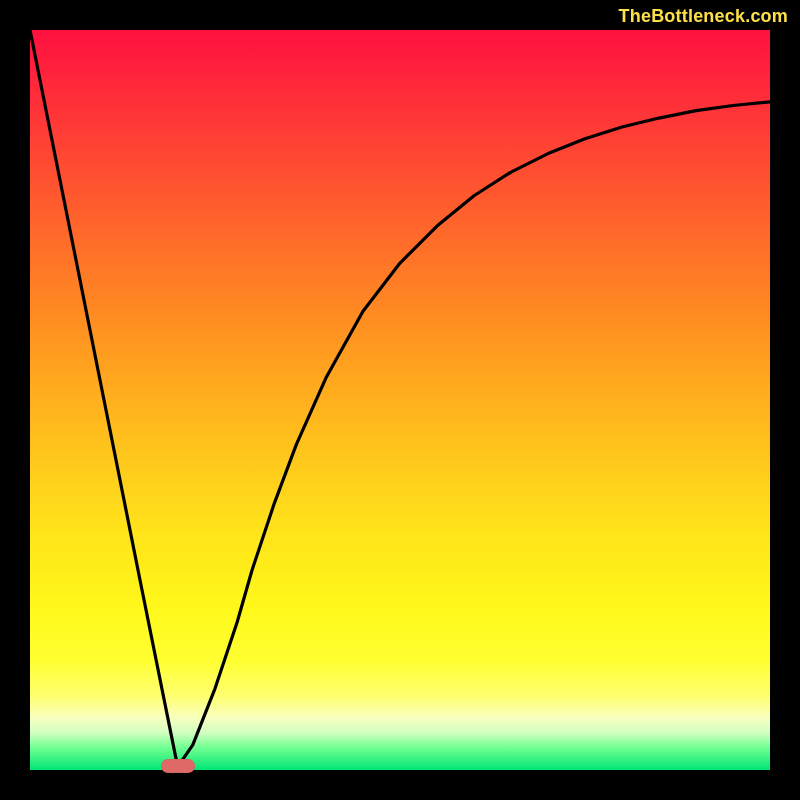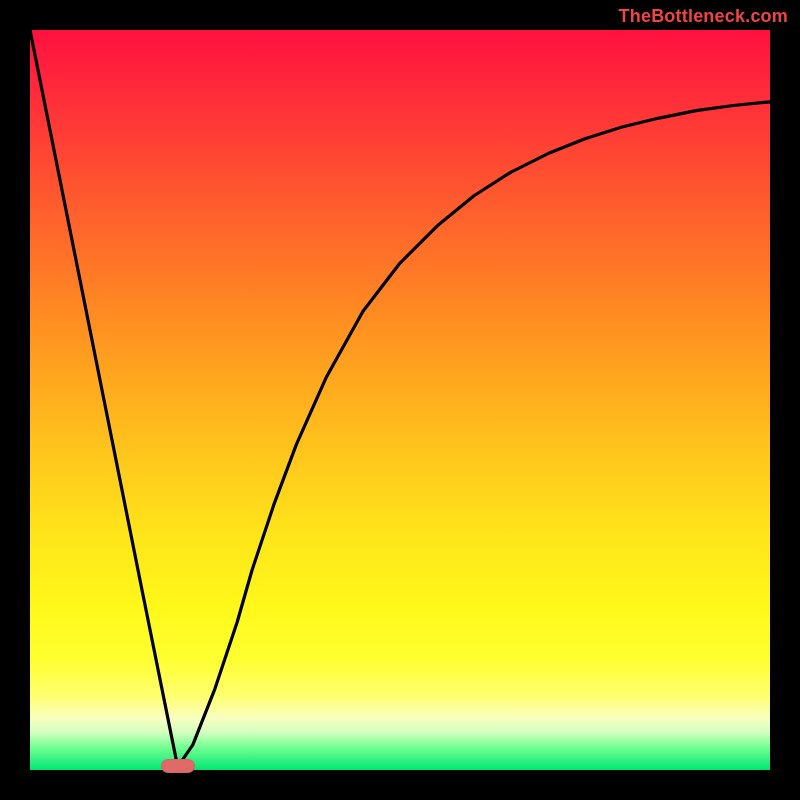--- a/index.html
+++ b/index.html
@@ -38,21 +38,21 @@
       #f8ffc0 93%,
       #d0ffc0 95%,
       #70ff90 97%,
       #00e676 100%
     );
   }
   .watermark {
     position: absolute;
     top: 6px;
     right: 12px;
-    color: #ef4444;
+    color: #fde047;
     font-size: 18px;
     font-weight: 600;
     letter-spacing: 0.2px;
     user-select: none;
   }
   svg.curve {
     position: absolute;
     left: 0;
     top: 0;
     width: 740px;

